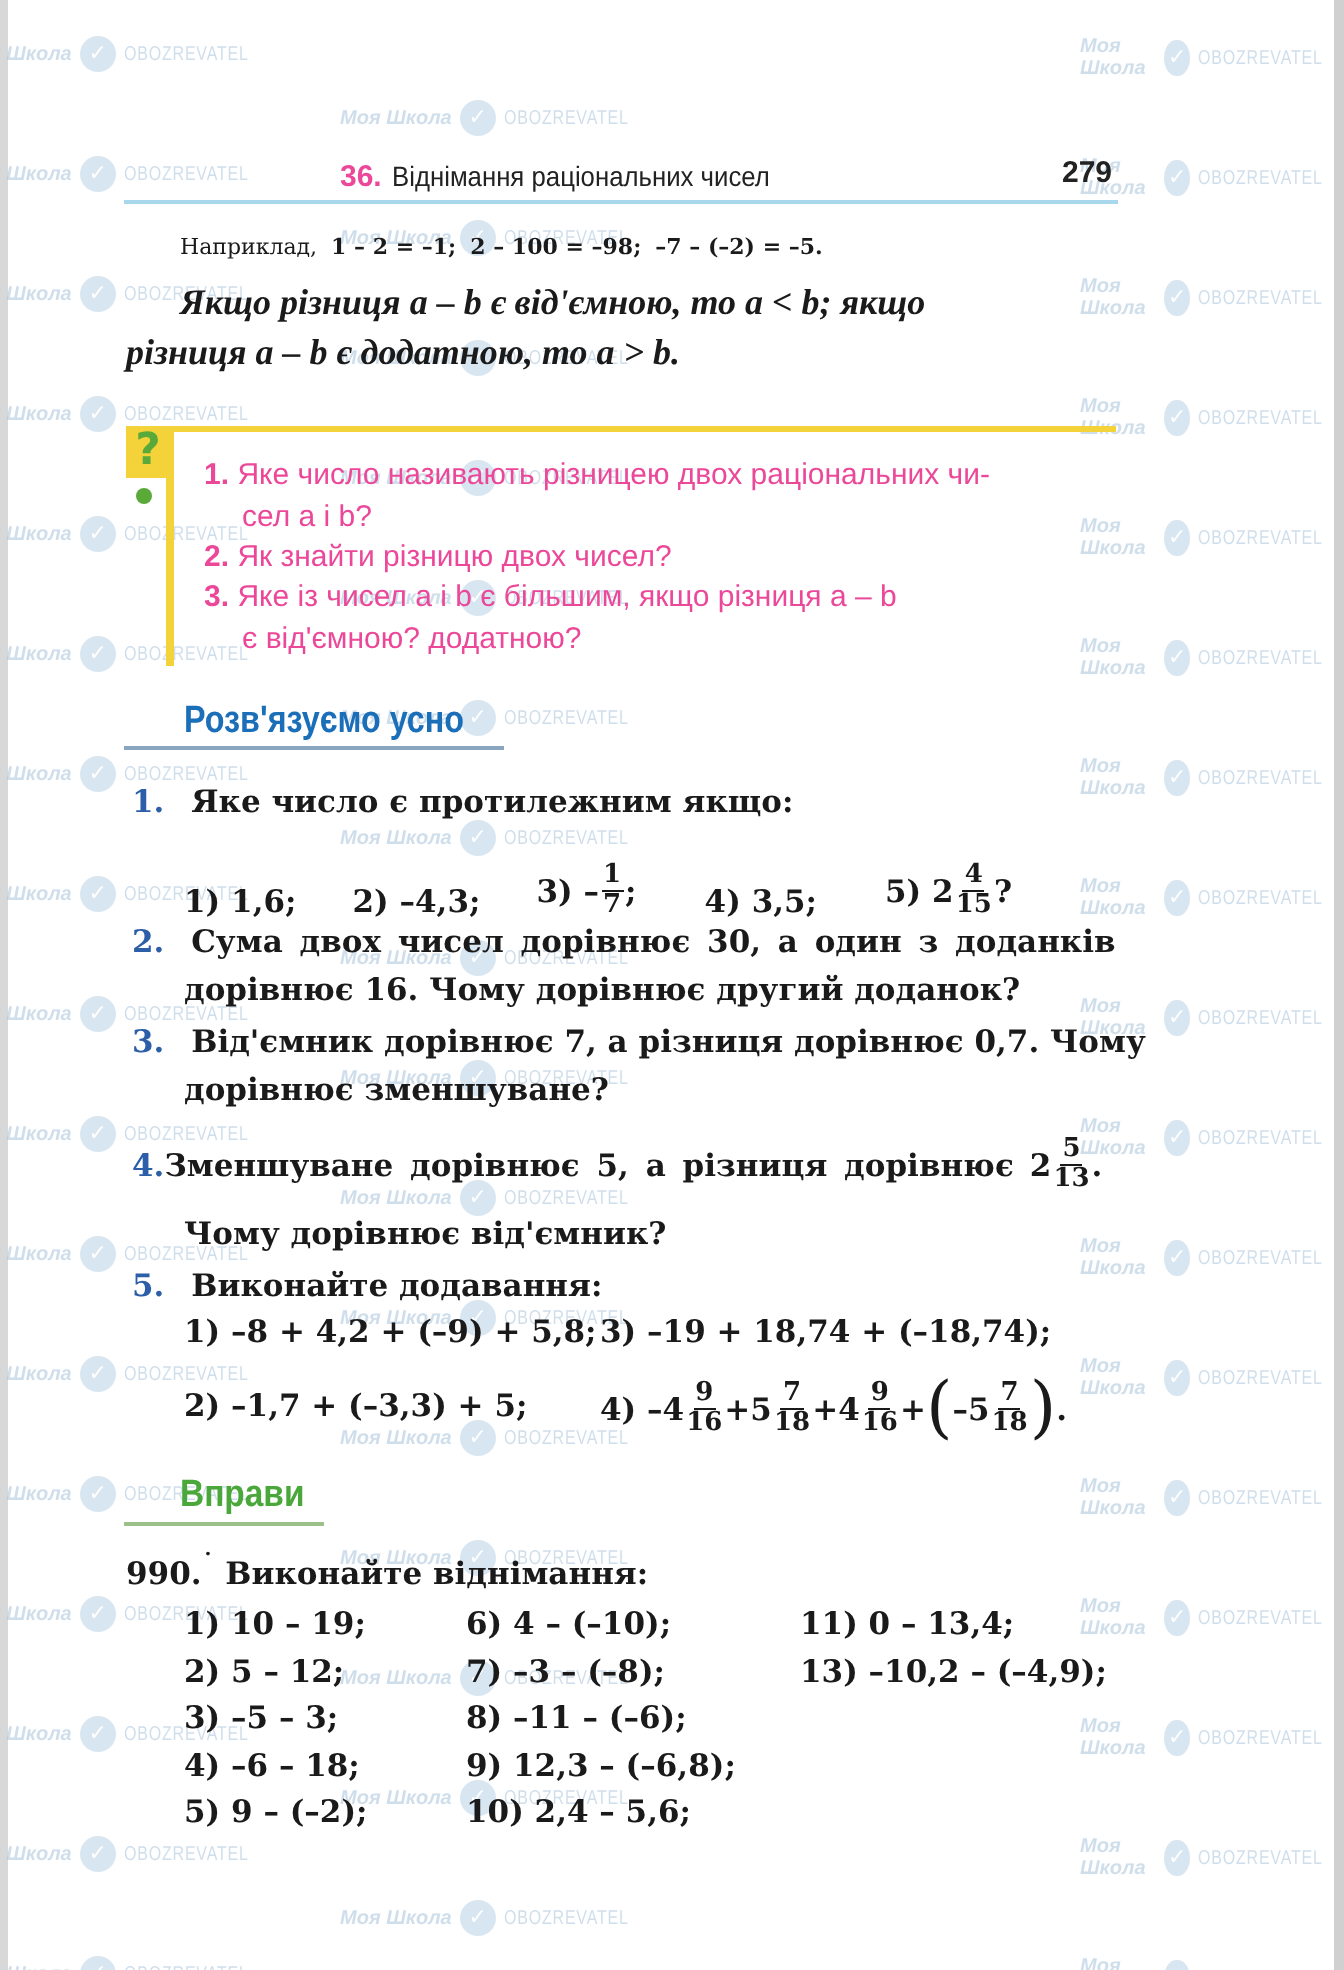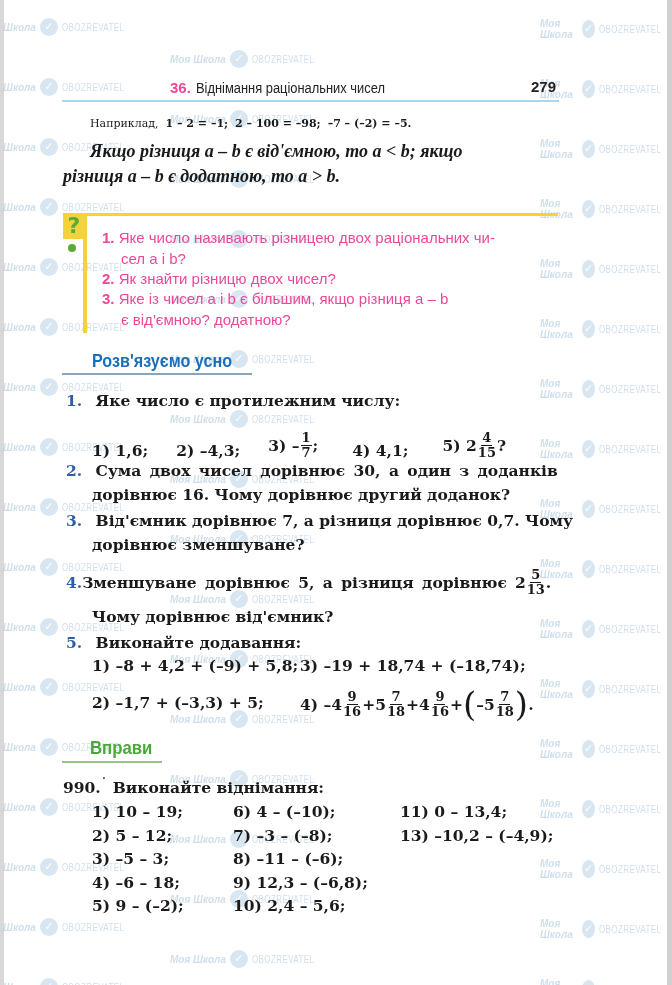--- a/index.html
+++ b/index.html
@@ -338,34 +338,34 @@
 </div>
 <div class="abs sans" style="left:121px; top:311px;">є від'ємною? додатною?</div>
 
 <div class="abs" style="left:92px; top:350px;">
   <span class="sec-oral">Розв'язуємо усно</span>
 </div>
 <div class="sec-oral-rule"></div>
 
 <div class="abs serif bold" style="left:66px; top:391px;">
   <span class="num-blue">1.</span>
-  <span style="margin-left:8px;">Яке число є протилежним числу:</span>
+  <span style="margin-left:8px;">Яке число є протилежним якщо:</span>
 </div>
 <div class="abs serif bold" style="left:92px; top:420px; height:40px; display:flex; align-items:flex-end; gap:6px;">
   <span><span>1)</span> <span>1,6;</span></span>
   <span style="margin-left:22px;"><span>2)</span> <span>–4,3;</span></span>
   <span style="margin-left:22px; display:inline-flex; align-items:center;">
     <span>3)</span>&nbsp;<span>–</span>
     <span class="frac">
         <span class="n">1</span>
         <span>7</span>
       </span>
     <span>;</span>
   </span>
-  <span style="margin-left:28px;"><span>4)</span> <span>4,1;</span></span>
+  <span style="margin-left:28px;"><span>4)</span> <span>3,5;</span></span>
   <span style="margin-left:28px; display:inline-flex; align-items:center;">
     <span>5)</span>&nbsp;<span>2</span>
     <span class="frac">
         <span class="n">4</span>
         <span>15</span>
       </span>
     <span>?</span>
   </span>
 </div>
 

